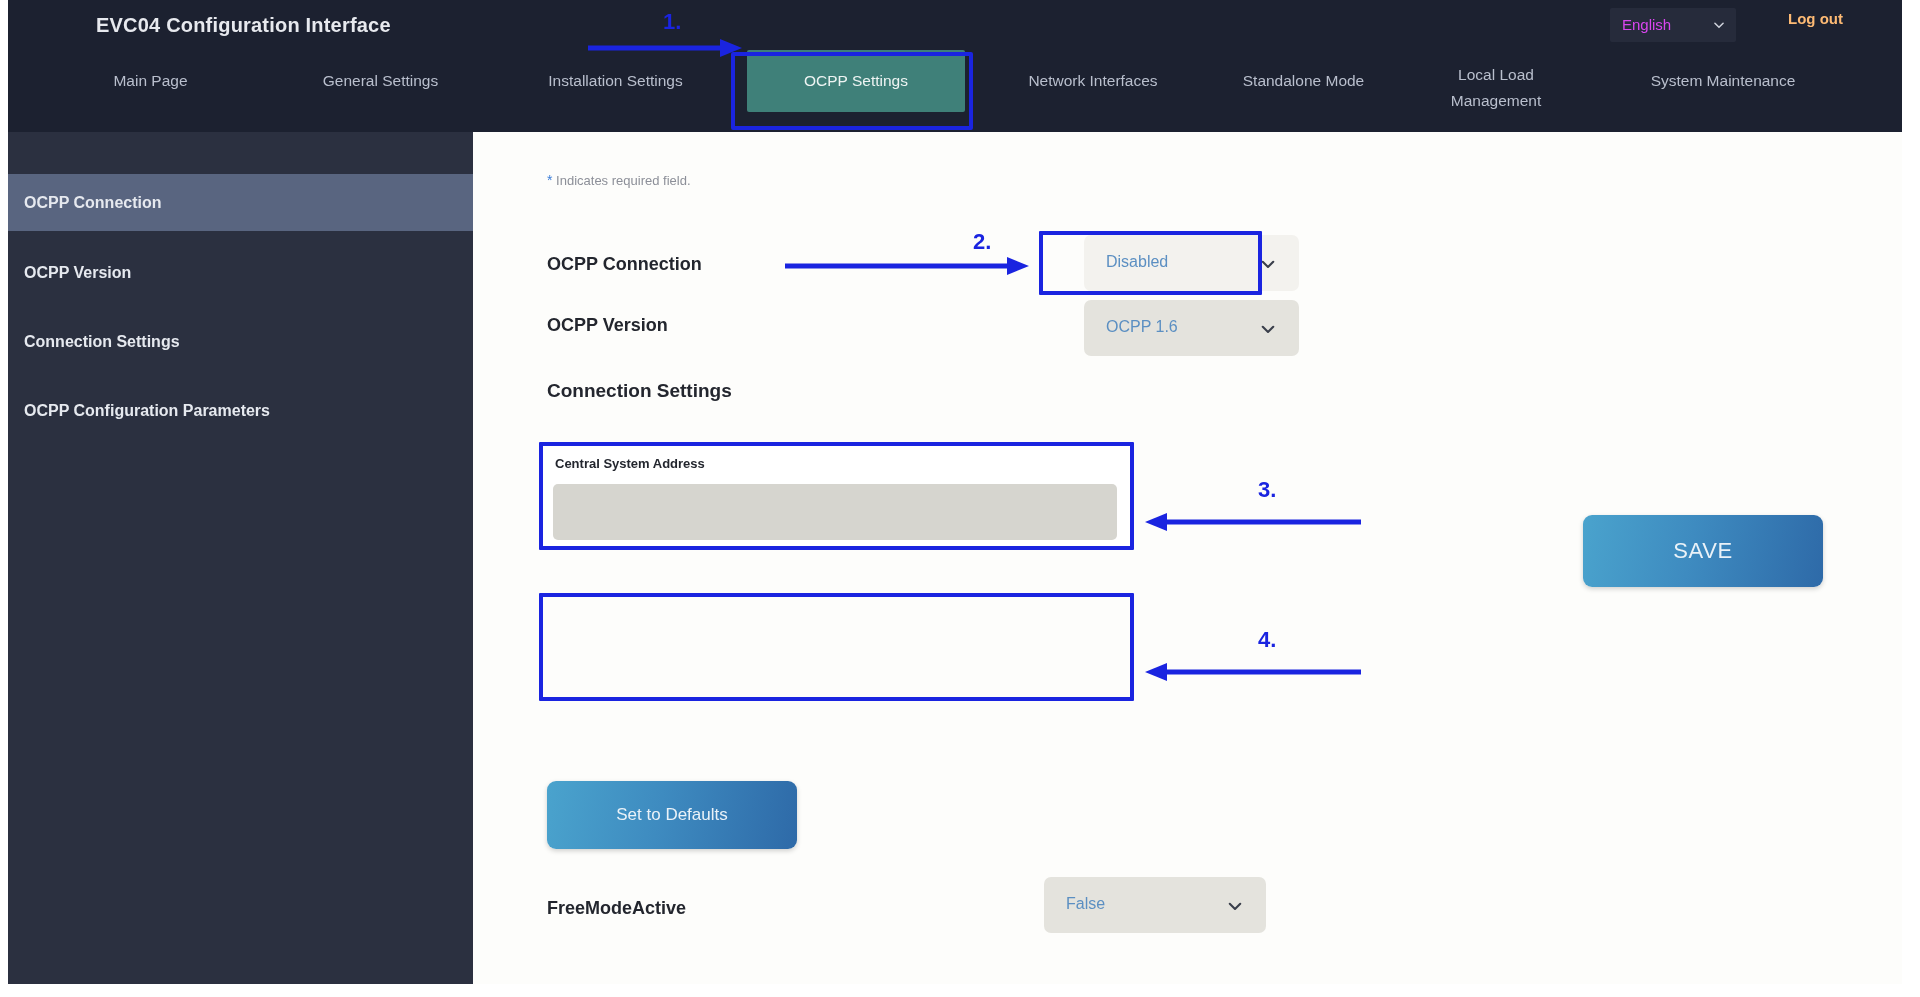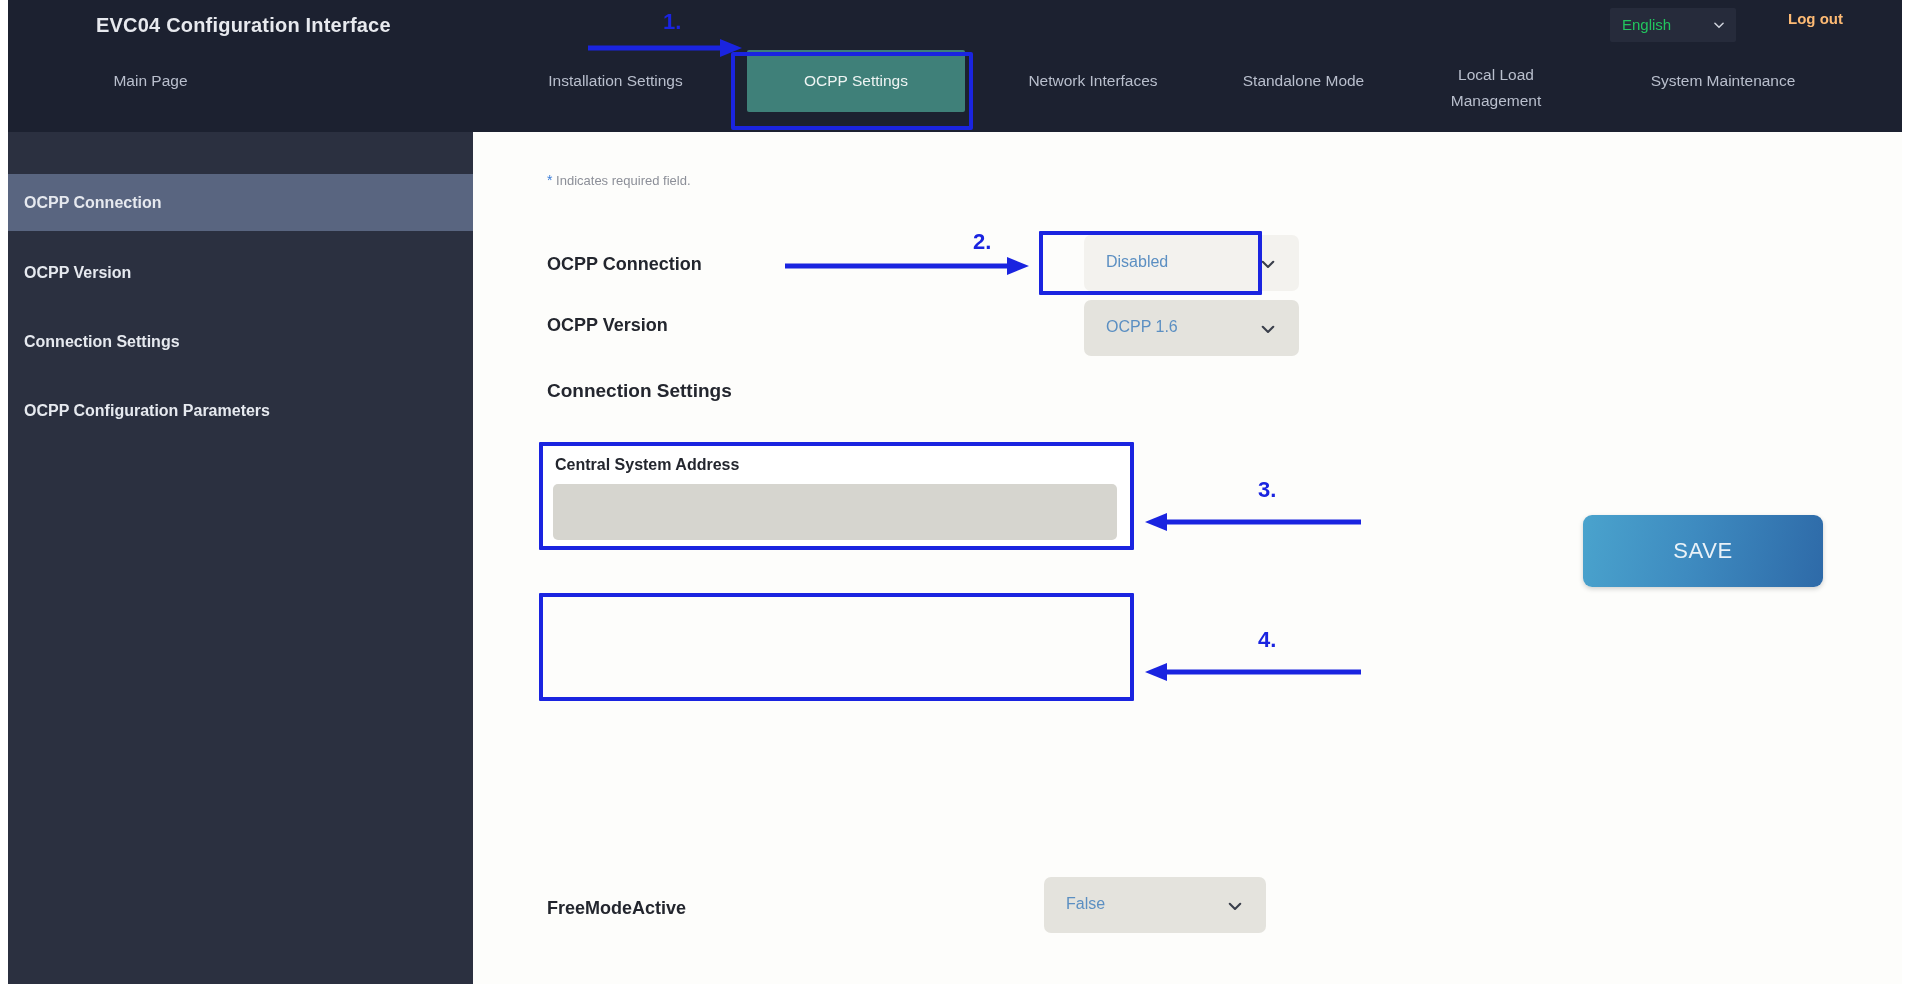--- a/index.html
+++ b/index.html
@@ -55,21 +55,21 @@
     width: 126px;
     height: 34px;
     background: #262b3b;
     border: none;
     border-radius: 2px;
   }
   .lang-select .lang-label {
     position: absolute;
     left: 12px; top: 8px;
     font-size: 15px;
-    color: #22c55e;
+    color: #d946ef;
   }
   .lang-select .chev {
     position: absolute;
     right: 10px; top: 10px;
     width: 14px; height: 14px;
   }
   .logout-btn {
     position: absolute;
     left: 1780px;
     top: 10px;
@@ -196,21 +196,21 @@
 
   
   .tfield {
     position: absolute;
     background: #ffffff;
   }
   .tfield .tf-label {
     position: absolute;
     left: 12px;
     top: 10px;
-    font-size: 16px;
+    font-size: 13px;
     font-weight: 700;
     color: #23262e;
     white-space: nowrap;
   }
   .tfield .tf-input {
     position: absolute;
     left: 10px;
     background: #d6d5cf;
     border: none;
     border-radius: 5px;
@@ -268,20 +268,21 @@
           <svg width="14" height="14" viewBox="0 0 24 24" fill="none" stroke="#cfd3dc" stroke-width="2.6" stroke-linecap="round" stroke-linejoin="round">
               <polyline points="5 9 12 16 19 9"></polyline>
             </svg>
         </span>
       </div>
 
       <div class="logout-btn">Log out</div>
 
       <div class="nav">
         <div class="nav-item" style="left:50px;  width:185px;">Main Page</div>
+        <div class="nav-item" style="left:265px; width:215px;">General Settings</div>
         <div class="nav-item" style="left:495px; width:225px;">Installation Settings</div>
         <div class="nav-item active" style="left:739px; width:218px;">OCPP Settings</div>
         <div class="nav-item" style="left:975px; width:220px;">Network Interfaces</div>
         <div class="nav-item" style="left:1188px; width:215px;">Standalone Mode</div>
         <div class="nav-item two-line" style="left:1407px; width:162px;">Local Load Management</div>
         <div class="nav-item" style="left:1590px; width:250px;">System Maintenance</div>
       </div>
 
       <div class="nav-highlight" style="left:723px; top:52px; width:242px; height:78px;"></div>
     </div>
@@ -330,20 +331,21 @@
       <div class="section-head" style="left:74px; top:248px;">Connection Settings</div>
 
       <div class="tfield" style="left:70px; top:314px; width:587px; height:100px;">
         <span class="tf-label">Central System Address</span>
         <input class="tf-input" style="top: 38px;" type="text" value="">
       </div>
       <div class="hl-box" style="left:66px; top:310px; width:595px; height:108px;"></div>
 
       <div class="hl-box" style="left:66px; top:461px; width:595px; height:108px;"></div>
 
+      <div class="gbtn defaults" style="left:74px; top:649px; width:250px; height:68px;">Set to Defaults</div>
 
       <div class="field-label" style="left:74px; top:766px;">FreeModeActive</div>
       <div class="sel" style="left:530px; top:745px; width:222px;">
         <span class="sel-val">False</span>
         <span class="chev">
           <svg width="18" height="18" viewBox="0 0 24 24" fill="none" stroke="#3a3f4b" stroke-width="2.8" stroke-linecap="round" stroke-linejoin="round">
               <polyline points="5 9 12 16 19 9"></polyline>
             </svg>
         </span>
       </div>

